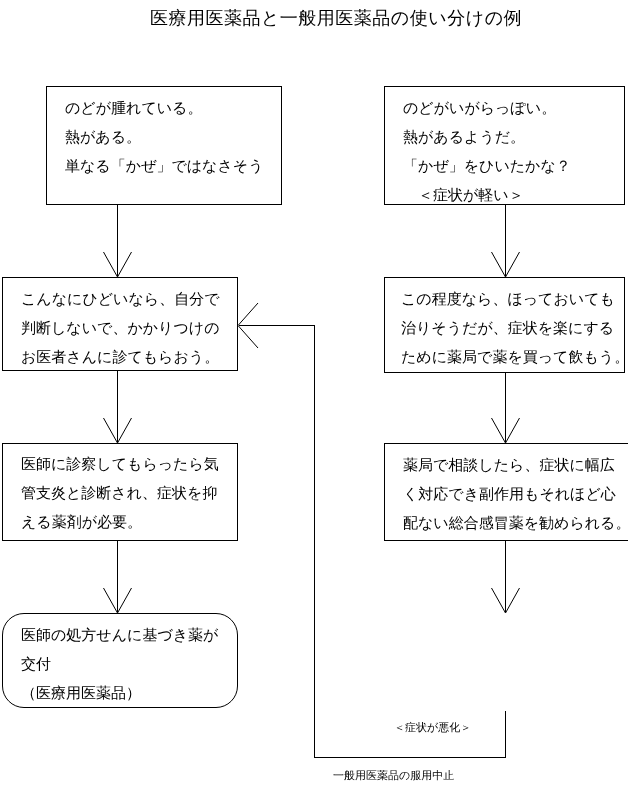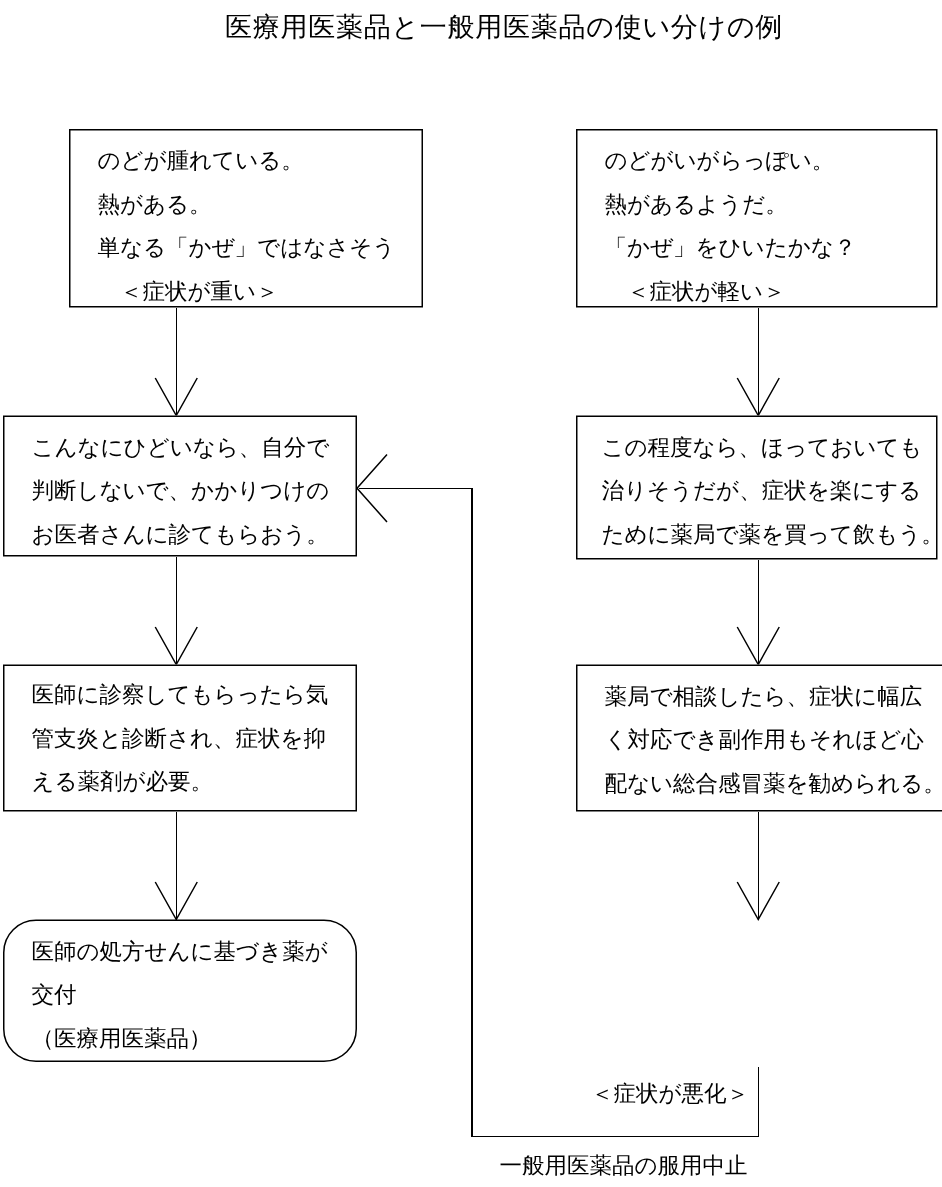--- a/index.html
+++ b/index.html
@@ -39,21 +39,21 @@
   .l1{left:2px;top:86px;width:236px;height:119px;margin-left:44px;}
   .r1{left:384px;top:86px;width:241px;height:119px;}
   .l2{left:2px;top:277px;width:236px;height:94px;}
   .r2{left:384px;top:277px;width:241px;height:96px;padding-left:16px;}
   .l3{left:2px;top:443px;width:236px;height:98px;font-family:Liberation Serif, serif;}
   .r3{left:384px;top:443px;width:279px;height:98px;}
   .l4{left:2px;top:613px;width:236px;height:95px;border-radius:22px;}
   .r4{left:384px;top:613px;width:241px;height:98px;}
   .floating-label{
     position:absolute;
-    font-size:15px;
+    font-size:11px;
     white-space:pre;
   }
   .lab-worsen{left:394px;top:720px;}
   .lab-stop{left:333px;top:768px;}
 </style>
 </head>
 <body>
 
 <div class="page">
 
@@ -90,21 +90,20 @@
     <g>
       <polyline points="505.5,711 505.5,757.5 314.5,757.5 314.5,325.5 239,325.5"></polyline>
       <polyline points="258,303 238,325.5 258,348" shape-rendering="auto"></polyline>
     </g>
   </svg>
 
   <div class="fbox l1">
     <div class="bline">のどが腫れている。</div>
     <div class="bline">熱がある。</div>
     <div class="bline">単なる「かぜ」ではなさそう</div>
-    <div class="bline">　＜症状が重い＞</div>
   </div>
 
   <div class="fbox l2">
     <div class="bline">こんなにひどいなら、自分で</div>
     <div class="bline">判断しないで、かかりつけの</div>
     <div class="bline">お医者さんに診てもらおう。</div>
   </div>
 
   <div class="fbox r1">
     <div class="bline">のどがいがらっぽい。</div>

